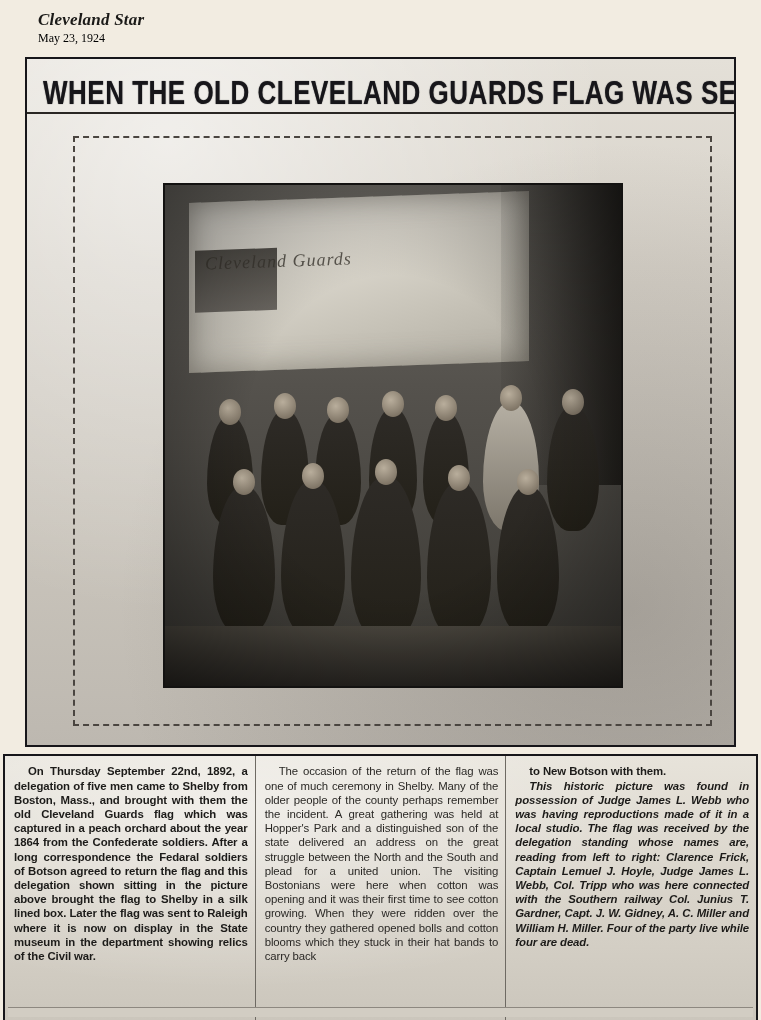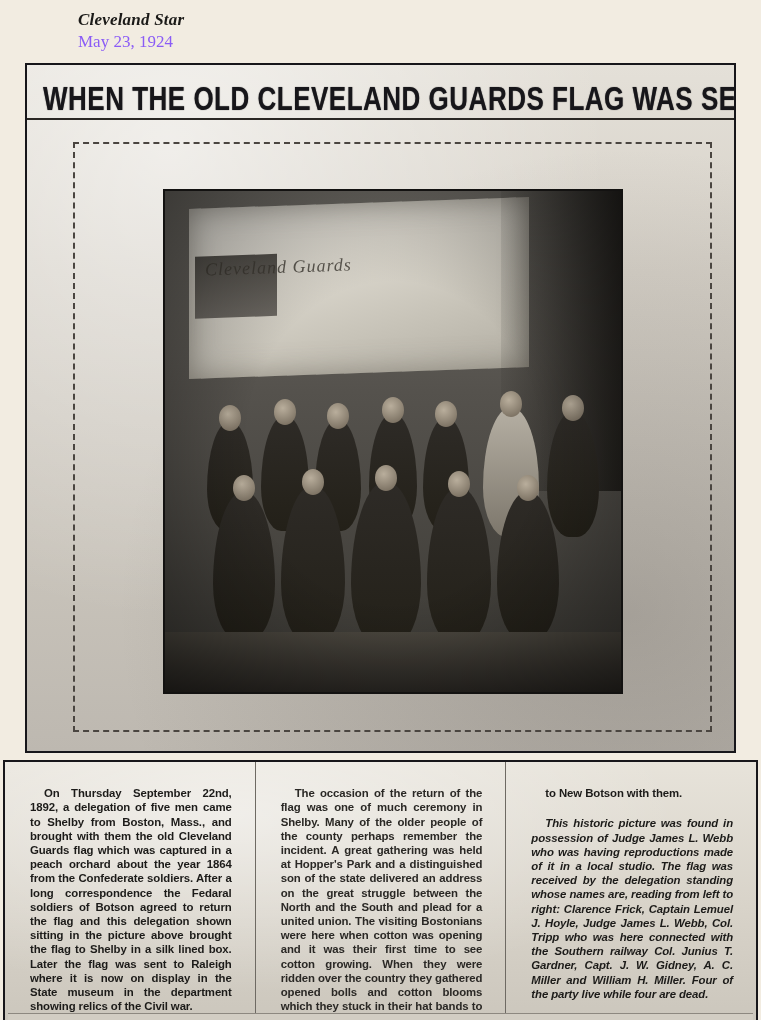--- a/index.html
+++ b/index.html
@@ -11,35 +11,34 @@
     width: 761px;
     height: 1020px;
     font-family: "Liberation Serif", serif;
     overflow: hidden;
     position: relative;
   }
 
   
   .masthead {
     padding: 10px 0 6px 38px;
-    margin-left: 40px;
   }
   .paper-name {
     font-family: "Liberation Serif", serif;
     font-style: italic;
     font-weight: 700;
     font-size: 17px;
     color: #1b1a18;
     letter-spacing: 0.2px;
     line-height: 1.15;
   }
   .paper-date {
     font-family: "Liberation Serif", serif;
-    font-size: 17px;
-    color: #8b5cf6;
+    font-size: 12px;
+    color: #000000;
     margin-top: 2px;
     line-height: 1.15;
   }
 
   
   .clip-photo {
     position: relative;
     margin: 6px 25px 0 25px;
     background: #cfcac2;
     border: 2px solid #17161a;
@@ -201,32 +200,32 @@
     position: relative;
     z-index: 2;
     flex: 1 1 0;
     padding: 8px 7px 6px 9px;
     box-sizing: border-box;
   }
   .col + .col {
     border-left: 1px solid #6e6a63;
   }
   .col p {
-    margin: 16px;
+    margin: 0;
     font-family: "Liberation Sans", sans-serif;
     font-weight: 700;
     font-size: 11.4px;
     line-height: 14.2px;
     color: #1c1b19;
     text-align: justify;
     text-indent: 14px;
     letter-spacing: -0.1px;
   }
   .col.light p {
-    font-weight: 700;
+    font-weight: 400;
     color: #2a2825;
   }
   .col p + p { text-indent: 14px; font-style: italic; }
   .rule-bottom {
     position: absolute;
     left: 3px;
     right: 3px;
     bottom: 3px;
     height: 9px;
     border-top: 1px solid #8d8880;

